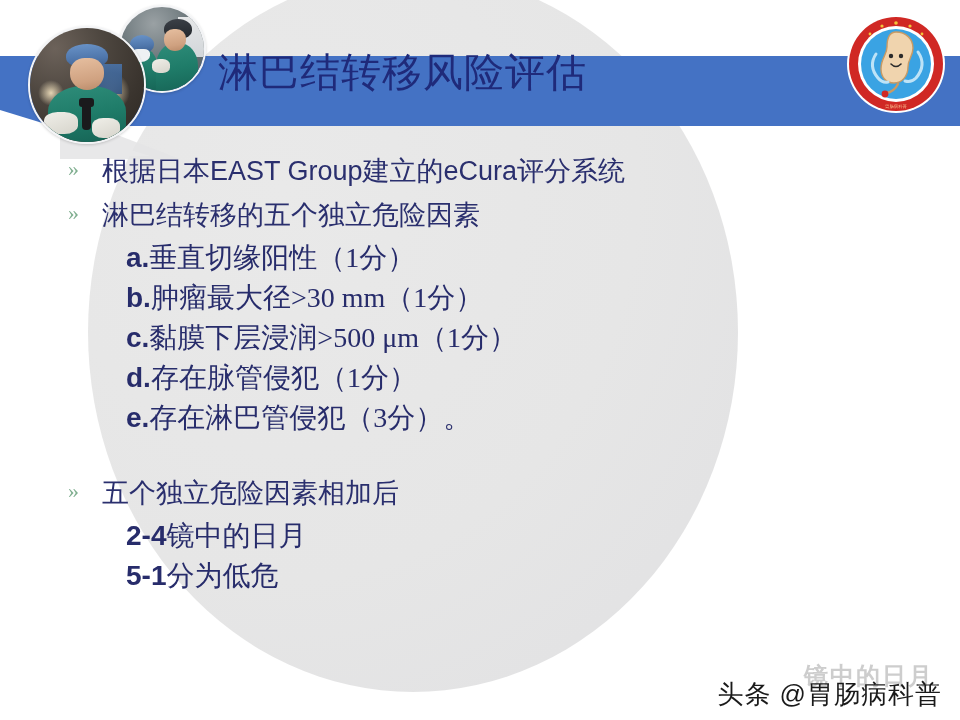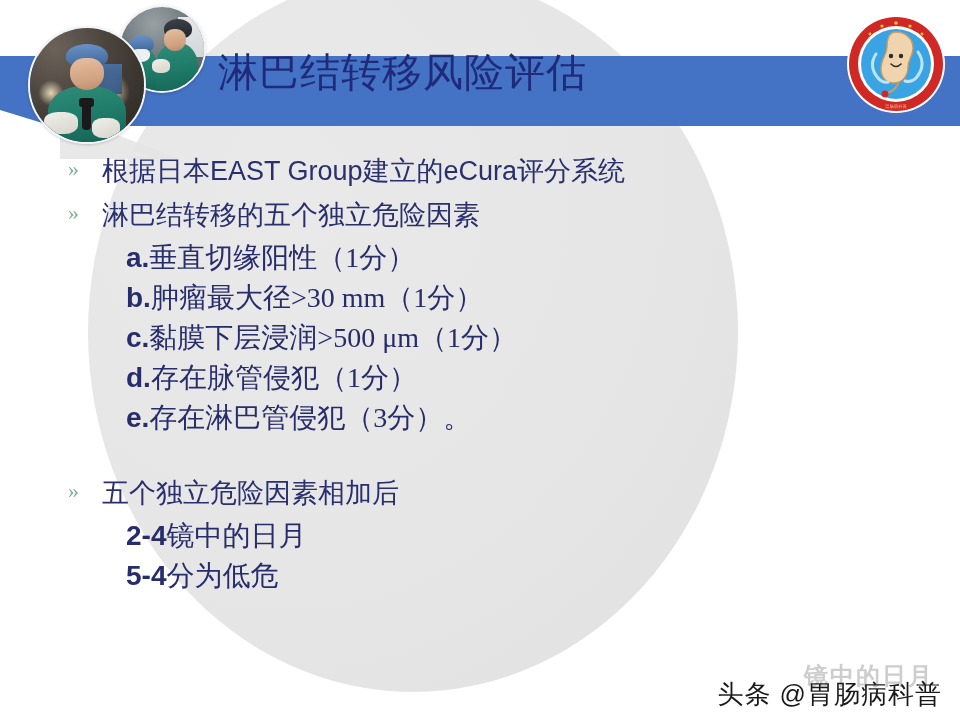--- a/index.html
+++ b/index.html
@@ -326,21 +326,21 @@
 
     <div class="bullet-row">
       <span class="chev">»</span>
       <span class="btext">五个独立危险因素相加后</span>
     </div>
 
     <div class="sub-row">
       <span class="mark">2-4</span><span>镜中的日月</span>
     </div>
     <div class="sub-row">
-      <span class="mark">5-4</span><span>分为低危</span>
+      <span class="mark">5-1</span><span>分为低危</span>
     </div>
 
   </div>
 
   <div class="watermark-ghost">镜中的日月</div>
   <div class="watermark">头条 @胃肠病科普</div>
 
 </div>
 
 </body></html>

